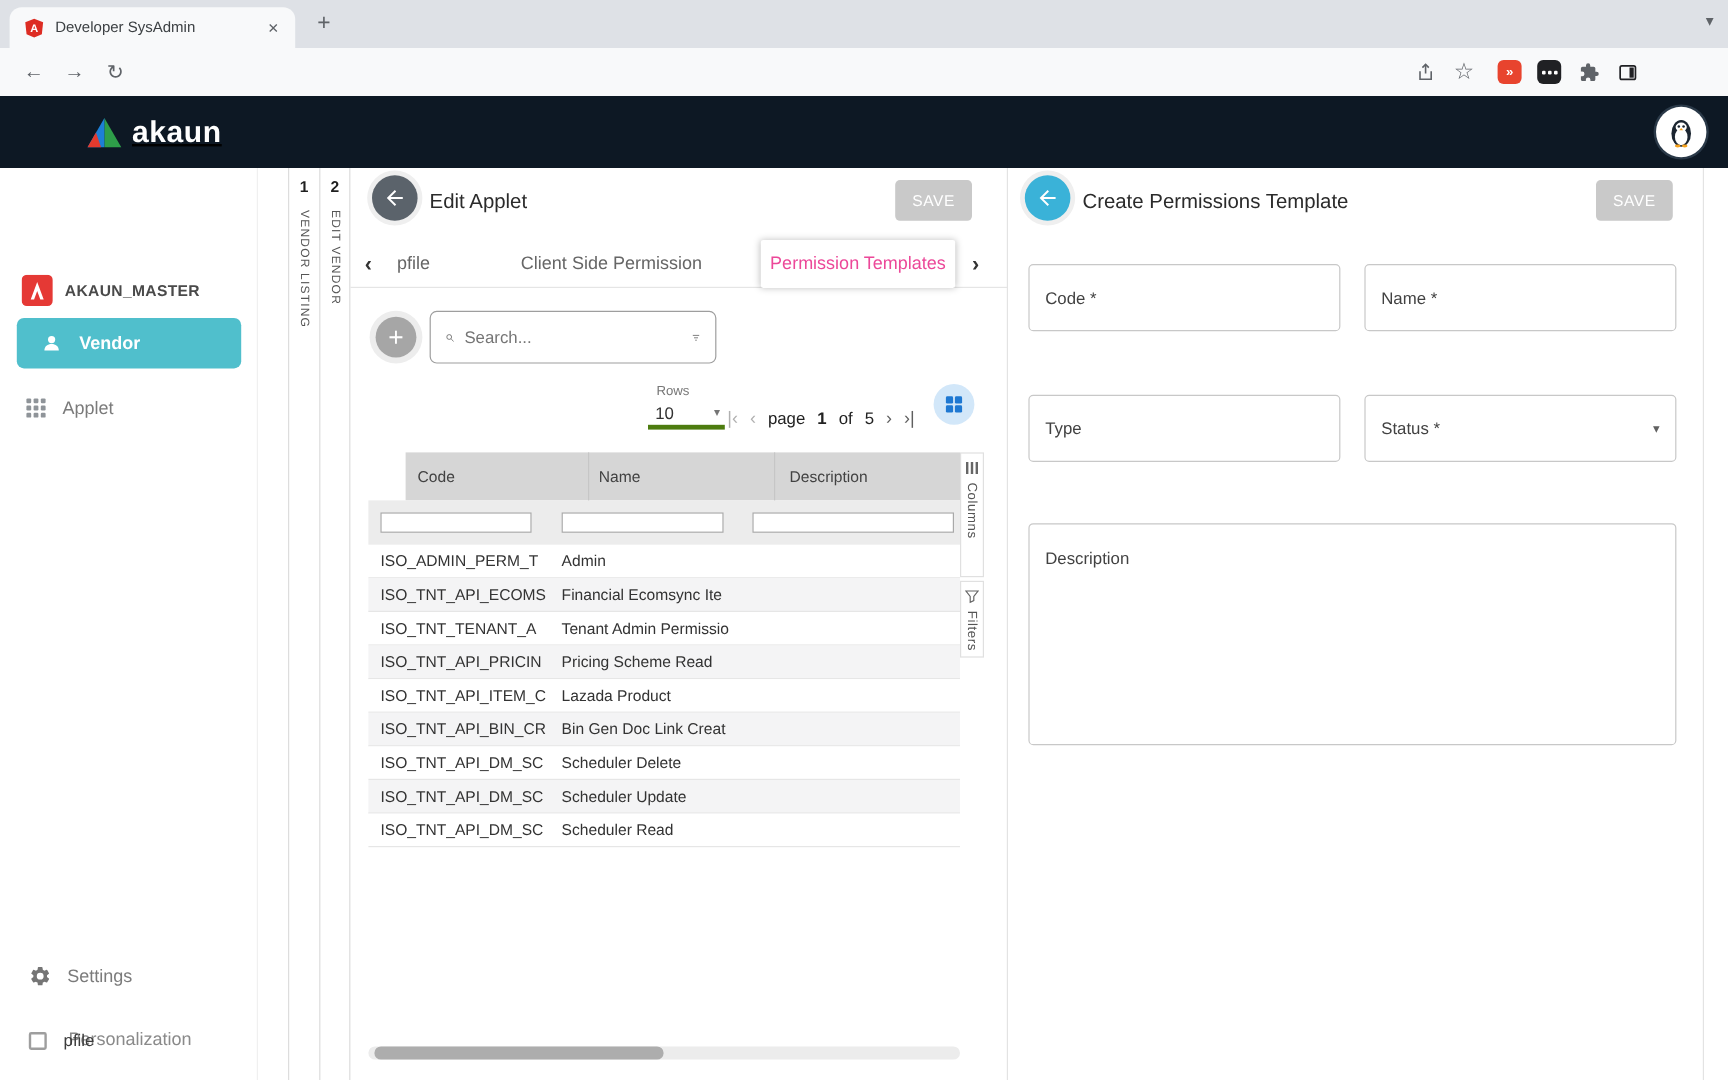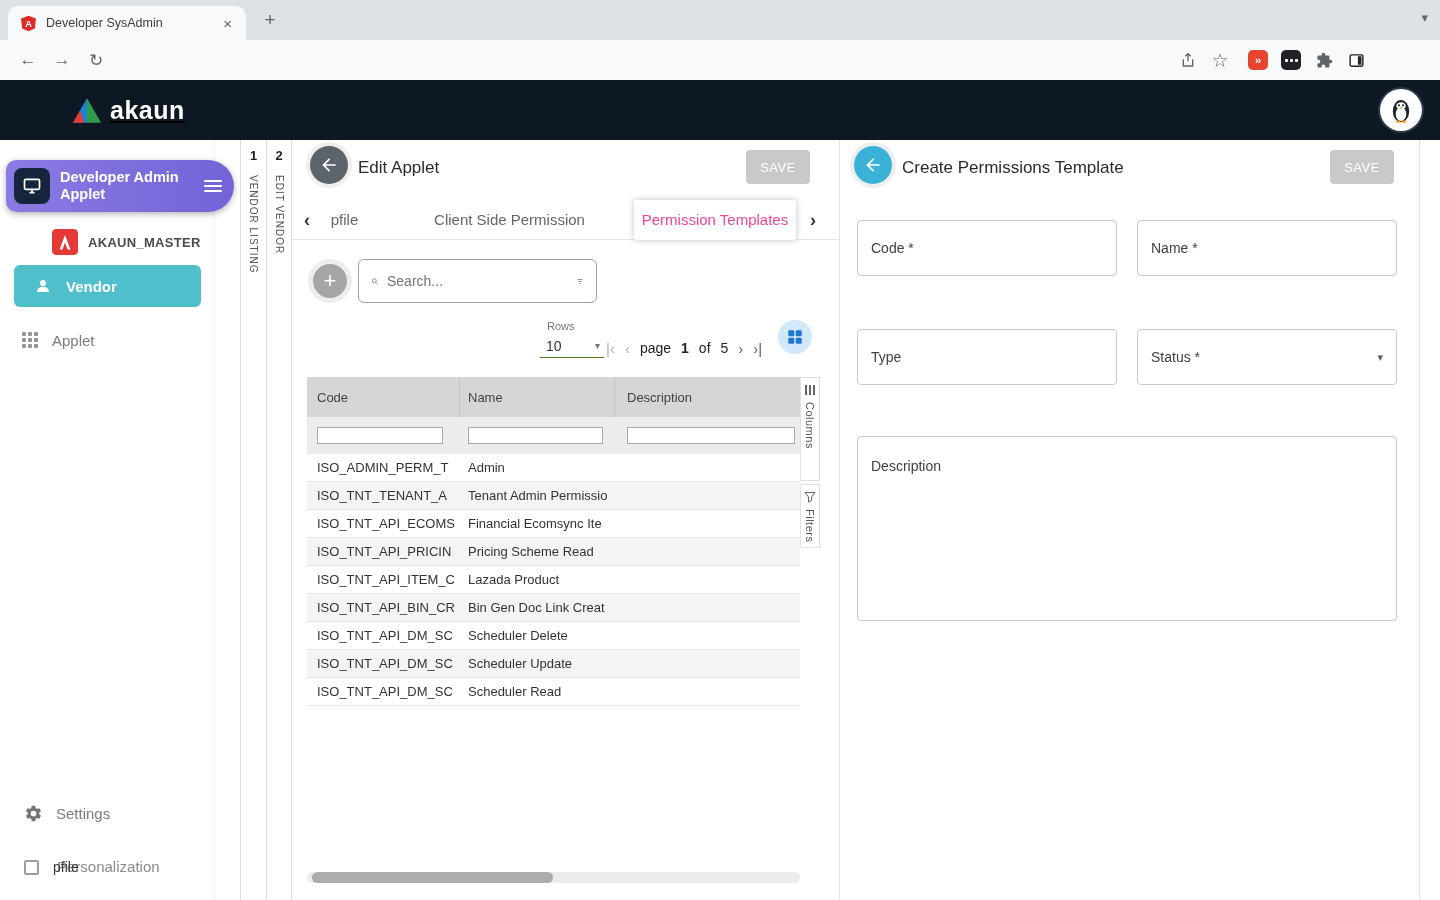--- a/index.html
+++ b/index.html
@@ -47,21 +47,21 @@
   .sidebar { position:absolute; left:0; top:0; width:215px; height:760px; border-right:1px solid #f0f0f0; }
   .applet-btn { position:absolute; left:6px; top:20px; width:228px; height:52px;
     background:linear-gradient(90deg,#8a7be4,#7263d8); border-radius:10px 26px 26px 10px;
     box-shadow:0 2px 6px rgba(0,0,0,.3); display:flex; align-items:center; padding:0 12px 0 8px; z-index:5; }
   .applet-btn-icon { width:36px; height:36px; background:#15263c; border-radius:8px; display:flex;
     align-items:center; justify-content:center; flex:0 0 auto; }
   .applet-btn-label { color:#fff; font-size:14.5px; font-weight:bold; line-height:1.15; margin-left:10px; flex:1; }
   .burger { display:flex; flex-direction:column; gap:3px; width:18px; }
   .burger i { height:2px; background:#fff; border-radius:1px; display:block; }
   .side-row { position:absolute; left:0; display:flex; align-items:center; }
-  .akaun-master { top:82px; left:18px; height:40px; gap:10px;margin-left:34px; }
+  .akaun-master { top:82px; left:18px; height:40px; gap:10px; }
   .akaun-master span { font-size:13px; font-weight:bold; color:#4a4a4a; letter-spacing:.3px; }
   .vendor-item { top:125px; left:14px; width:187px; height:42px; background:#50bfcc; border-radius:6px;
     padding-left:20px; gap:14px; }
   .vendor-item span { color:#fff; font-size:15px; font-weight:bold; }
   .applet-item { top:180px; left:22px; height:40px; gap:14px; }
   .applet-item span { color:#7b7b7b; font-size:15px; }
   .grid9 { display:grid; grid-template-columns:repeat(3,4px); grid-gap:2px; }
   .grid9 i { width:4px; height:4px; background:#8f9499; border-radius:1px; display:block; }
   .settings-row { top:655px; left:24px; height:36px; gap:13px; }
   .settings-row span { color:#7b7b7b; font-size:15px; }
@@ -101,35 +101,35 @@
   .plus-btn { position:absolute; left:21px; top:124px; width:34px; height:34px; border-radius:50%;
     background:#a6a6a6; color:#fff; font-size:22px; display:flex; align-items:center; justify-content:center;
     box-shadow:0 0 0 5px #ededed; }
   .search-box { position:absolute; left:66px; top:119px; width:239px; height:44px; border:1px solid #9e9e9e;
     border-radius:6px; display:flex; align-items:center; padding:0 12px; gap:8px; background:#fff; }
   .search-input { border:none; outline:none; flex:1; font-size:14px; color:#333; font-family:"Liberation Sans",sans-serif; }
   .search-input::placeholder { color:#757575; }
 
   .rows-label { position:absolute; left:255px; top:180px; font-size:11px; color:#777; }
   .rows-select { position:absolute; left:248px; top:194px; width:64px; height:24px;
-    border-bottom:1px solid #4d7c0f; display:flex; align-items:center; justify-content:space-between;
+    border-bottom:4px solid #4d7c0f; display:flex; align-items:center; justify-content:space-between;
     padding:0 4px 0 6px; font-size:14px; color:#333; }
   .rows-caret { font-size:10px; color:#757575; }
   .pager { position:absolute; left:314px; top:196px; height:24px; display:flex; align-items:center; gap:10px;
     font-size:14px; color:#222; }
   .pg-ctl { font-size:15px; }
   .pg-dim { color:#b0b0b0; }
   .pg-on { color:#5f5f5f; }
   .pg-num { font-weight:bold; }
   .grid-btn { position:absolute; left:486px; top:180px; width:34px; height:34px; border-radius:50%;
     background:#d2e7f9; display:flex; align-items:center; justify-content:center; }
 
   
   .table { position:absolute; left:15px; top:237px; width:493px; font-size:13px; color:#333; }
-  .t-head { display:flex; height:40px; background:#d6d6d6; align-items:flex-start; }
+  .t-head { display:flex; height:40px; background:#d6d6d6; align-items:flex-start;margin-left:31px; }
   .th { border-right:1px solid #c6c6c6; height:100%; display:flex; align-items:center; color:#424242; }
   .th:last-child { border-right:none; }
   .c-code { width:153px; padding-left:10px; }
   .c-name { width:155px; padding-left:8px; }
   .c-desc { flex:1; padding-left:12px; }
   .t-filter { display:flex; height:37px; background:#ececec; align-items:center; }
   .t-filter .tf { display:flex; align-items:center; height:100%; }
   .tf input { height:17px; border:1px solid #a9a9a9; background:#fff; margin-left:10px; font-size:12px; padding:0 4px; }
   .tf.c-code input { width:126px; margin-left:0; }
   .tf.c-name input { width:135px; margin-left:0; }
@@ -244,34 +244,20 @@
       <polygon points="12,9.2 10.6,10.8 13.4,10.8" fill="#f6a21d"></polygon>
       <ellipse cx="9.5" cy="22" rx="2" ry="1" fill="#f6a21d"></ellipse>
       <ellipse cx="14.5" cy="22" rx="2" ry="1" fill="#f6a21d"></ellipse>
     </svg>
   </div>
 </div>
 
 <div class="content">
 
   <div class="sidebar">
-    <div class="applet-btn">
-      <span class="applet-btn-icon">
-        <svg width="20" height="20" viewBox="0 0 24 24">
-          <rect x="3" y="4" width="18" height="12" rx="1.5" fill="none" stroke="#fff" stroke-width="2"></rect>
-          <path d="M9 20h6M12 16v4" stroke="#fff" stroke-width="2"></path>
-        </svg>
-      </span>
-      <span class="applet-btn-label">Developer Admin Applet</span>
-      <span class="burger">
-          <i></i>
-          <i></i>
-          <i></i>
-        </span>
-    </div>
 
     <div class="side-row akaun-master">
       <svg width="26" height="26" viewBox="0 0 24 24">
         <rect width="24" height="24" rx="4" fill="#e53935"></rect>
         <polygon points="7,19 12,5.5 17,19 14.4,19 12,12.5 9.6,19" fill="#fff"></polygon>
       </svg>
       <span>AKAUN_MASTER</span>
     </div>
 
     <div class="side-row vendor-item">
@@ -398,28 +384,28 @@
           </div>
       </div>
       <div class="t-body">
       <div class="t-row">
         <div class="td c-code">ISO_ADMIN_PERM_T</div>
         <div class="td c-name">Admin</div>
         <div class="td c-desc"></div>
       </div>
 
       <div class="t-row">
+        <div class="td c-code">ISO_TNT_API_ECOMS</div>
+        <div class="td c-name">Financial Ecomsync Ite</div>
+        <div class="td c-desc"></div>
+      </div>
+
+      <div class="t-row">
         <div class="td c-code">ISO_TNT_TENANT_A</div>
         <div class="td c-name">Tenant Admin Permissio</div>
-        <div class="td c-desc"></div>
-      </div>
-
-      <div class="t-row">
-        <div class="td c-code">ISO_TNT_API_ECOMS</div>
-        <div class="td c-name">Financial Ecomsync Ite</div>
         <div class="td c-desc"></div>
       </div>
 
 
       <div class="t-row">
         <div class="td c-code">ISO_TNT_API_PRICIN</div>
         <div class="td c-name">Pricing Scheme Read</div>
         <div class="td c-desc"></div>
       </div>
 

